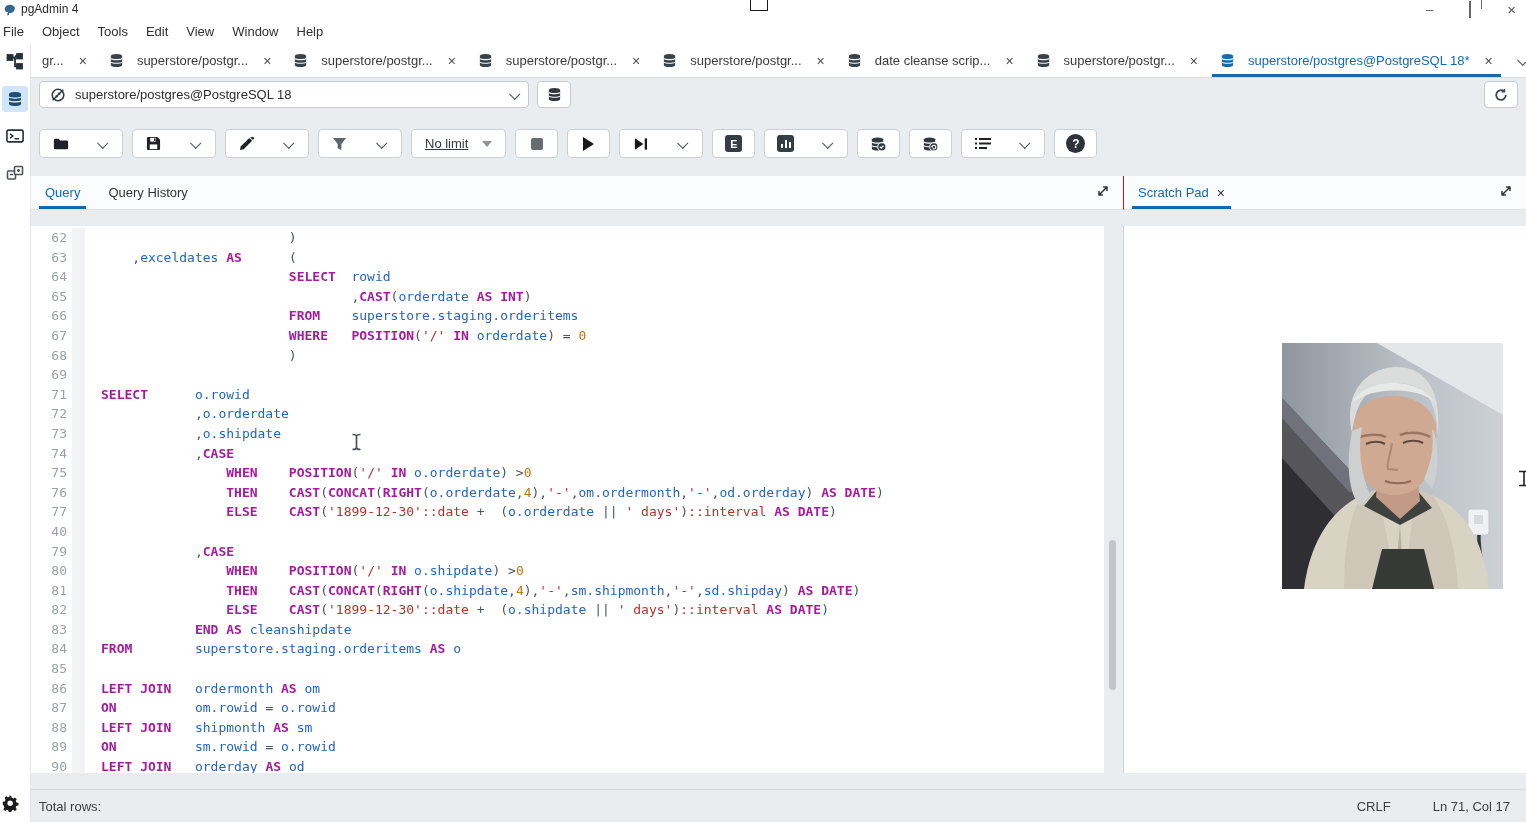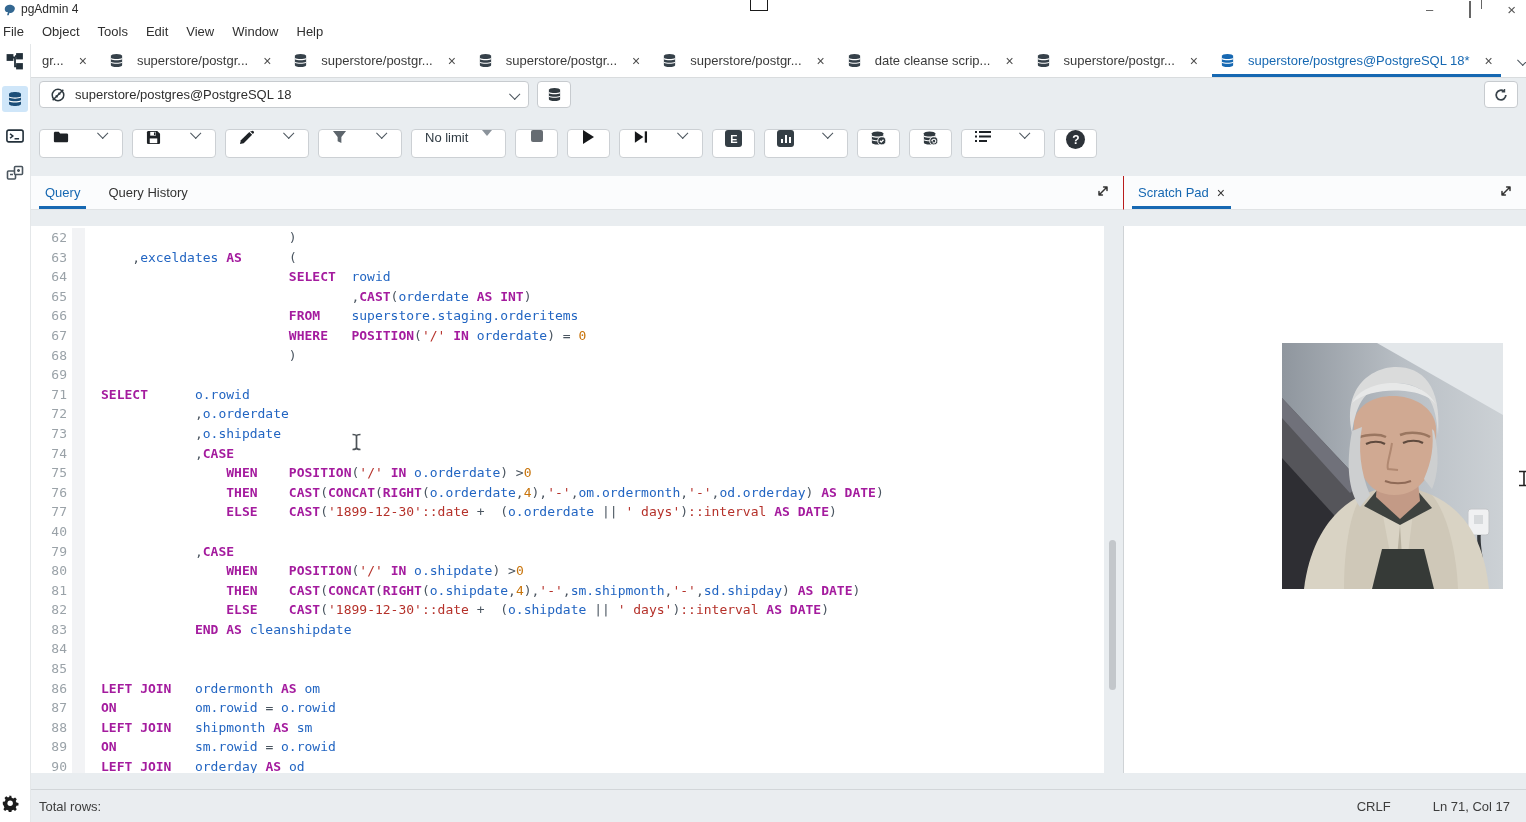--- a/index.html
+++ b/index.html
@@ -50,21 +50,21 @@
 
   .connrow{height:33px;flex:none;display:flex;align-items:center;padding:0 8px;gap:8px;}
   .conn-field{width:468px;height:25px;background:#fff;border:1px solid #c7cbcf;border-radius:4px;
               display:flex;align-items:center;gap:9px;padding:0 10px;font-size:13px;color:#2e2e2e;}
   .conn-field .chev{margin-left:auto;}
   .sq-btn{height:25px;min-width:32px;background:#fff;border:1px solid #c7cbcf;border-radius:4px;display:grid;place-items:center;color:#30393f;}
   .refresh{margin-left:auto;}
 
   .toolbar{height:33px;flex:none;display:flex;align-items:center;padding:0 8px;gap:9px;}
   .grp{display:flex;align-items:stretch;height:27px;background:#fff;border:1px solid #ccd0d4;border-radius:4px;overflow:hidden;}
-  .grp .btn{display:flex;justify-content:center;min-width:27px;padding:0 7px;color:#2f3a42;}
+  .grp .btn{display:flex;align-items:center;justify-content:center;min-width:27px;padding:0 7px;color:#2f3a42;text-decoration:underline;}
   .grp .btn + .btn{border-left:0;}
   .chev{width:7px;height:7px;border-right:1.6px solid #4a545c;border-bottom:1.6px solid #4a545c;transform:rotate(45deg) translateY(-1px);}
   .limit-btn{font-size:13px;color:#8b939b;gap:14px;padding:0 13px !important;}
   .tri-down{width:0;height:0;border-left:5px solid transparent;border-right:5px solid transparent;border-top:6px solid #8b939b;}
   .stop-sq{width:12px;height:12px;background:#666c72;border-radius:2px;}
   .play-tri{width:0;height:0;border-top:7px solid transparent;border-bottom:7px solid transparent;border-left:11px solid #16181a;}
   .dark-badge{width:17px;height:17px;border-radius:3px;background:#343e45;color:#fff;display:grid;place-items:center;
               font-size:11px;font-weight:bold;}
   .bars{display:flex;align-items:flex-end;gap:1.5px;height:9px;}
   .bars i{width:2.5px;background:#fff;display:block;}
@@ -443,21 +443,21 @@
                 <div class="code-row"><span class="ln">74</span><span class="fold"></span><span class="code"><span class="tk-t">            </span><span class="tk-o">,</span><span class="tk-k">CASE</span></span></div>
                 <div class="code-row"><span class="ln">75</span><span class="fold"></span><span class="code"><span class="tk-t">                </span><span class="tk-k">WHEN</span><span class="tk-t">    </span><span class="tk-k">POSITION</span><span class="tk-o">(</span><span class="tk-s">'/'</span><span class="tk-t"> </span><span class="tk-k">IN</span><span class="tk-t"> </span><span class="tk-i">o.orderdate</span><span class="tk-o">)</span><span class="tk-t"> </span><span class="tk-o">&gt;</span><span class="tk-n">0</span></span></div>
                 <div class="code-row"><span class="ln">76</span><span class="fold"></span><span class="code"><span class="tk-t">                </span><span class="tk-k">THEN</span><span class="tk-t">    </span><span class="tk-k">CAST</span><span class="tk-o">(</span><span class="tk-k">CONCAT</span><span class="tk-o">(</span><span class="tk-k">RIGHT</span><span class="tk-o">(</span><span class="tk-i">o.orderdate</span><span class="tk-o">,</span><span class="tk-n">4</span><span class="tk-o">),</span><span class="tk-s">'-'</span><span class="tk-o">,</span><span class="tk-i">om.ordermonth</span><span class="tk-o">,</span><span class="tk-s">'-'</span><span class="tk-o">,</span><span class="tk-i">od.orderday</span><span class="tk-o">)</span><span class="tk-t"> </span><span class="tk-k">AS</span><span class="tk-t"> </span><span class="tk-k">DATE</span><span class="tk-o">)</span></span></div>
                 <div class="code-row"><span class="ln">77</span><span class="fold"></span><span class="code"><span class="tk-t">                </span><span class="tk-k">ELSE</span><span class="tk-t">    </span><span class="tk-k">CAST</span><span class="tk-o">(</span><span class="tk-s">'1899-12-30'</span><span class="tk-s">::date</span><span class="tk-t"> </span><span class="tk-o">+</span><span class="tk-t">  </span><span class="tk-o">(</span><span class="tk-i">o.orderdate</span><span class="tk-t"> </span><span class="tk-o">||</span><span class="tk-t"> </span><span class="tk-s">' days'</span><span class="tk-o">)</span><span class="tk-s">::interval</span><span class="tk-t"> </span><span class="tk-k">AS</span><span class="tk-t"> </span><span class="tk-k">DATE</span><span class="tk-o">)</span></span></div>
                 <div class="code-row"><span class="ln">40</span><span class="fold"></span></div>
                 <div class="code-row"><span class="ln">79</span><span class="fold"></span><span class="code"><span class="tk-t">            </span><span class="tk-o">,</span><span class="tk-k">CASE</span></span></div>
                 <div class="code-row"><span class="ln">80</span><span class="fold"></span><span class="code"><span class="tk-t">                </span><span class="tk-k">WHEN</span><span class="tk-t">    </span><span class="tk-k">POSITION</span><span class="tk-o">(</span><span class="tk-s">'/'</span><span class="tk-t"> </span><span class="tk-k">IN</span><span class="tk-t"> </span><span class="tk-i">o.shipdate</span><span class="tk-o">)</span><span class="tk-t"> </span><span class="tk-o">&gt;</span><span class="tk-n">0</span></span></div>
                 <div class="code-row"><span class="ln">81</span><span class="fold"></span><span class="code"><span class="tk-t">                </span><span class="tk-k">THEN</span><span class="tk-t">    </span><span class="tk-k">CAST</span><span class="tk-o">(</span><span class="tk-k">CONCAT</span><span class="tk-o">(</span><span class="tk-k">RIGHT</span><span class="tk-o">(</span><span class="tk-i">o.shipdate</span><span class="tk-o">,</span><span class="tk-n">4</span><span class="tk-o">),</span><span class="tk-s">'-'</span><span class="tk-o">,</span><span class="tk-i">sm.shipmonth</span><span class="tk-o">,</span><span class="tk-s">'-'</span><span class="tk-o">,</span><span class="tk-i">sd.shipday</span><span class="tk-o">)</span><span class="tk-t"> </span><span class="tk-k">AS</span><span class="tk-t"> </span><span class="tk-k">DATE</span><span class="tk-o">)</span></span></div>
                 <div class="code-row"><span class="ln">82</span><span class="fold"></span><span class="code"><span class="tk-t">                </span><span class="tk-k">ELSE</span><span class="tk-t">    </span><span class="tk-k">CAST</span><span class="tk-o">(</span><span class="tk-s">'1899-12-30'</span><span class="tk-s">::date</span><span class="tk-t"> </span><span class="tk-o">+</span><span class="tk-t">  </span><span class="tk-o">(</span><span class="tk-i">o.shipdate</span><span class="tk-t"> </span><span class="tk-o">||</span><span class="tk-t"> </span><span class="tk-s">' days'</span><span class="tk-o">)</span><span class="tk-s">::interval</span><span class="tk-t"> </span><span class="tk-k">AS</span><span class="tk-t"> </span><span class="tk-k">DATE</span><span class="tk-o">)</span></span></div>
                 <div class="code-row"><span class="ln">83</span><span class="fold"></span><span class="code"><span class="tk-t">            </span><span class="tk-k">END</span><span class="tk-t"> </span><span class="tk-k">AS</span><span class="tk-t"> </span><span class="tk-i">cleanshipdate</span></span></div>
-                <div class="code-row"><span class="ln">84</span><span class="fold"></span></div>
+                <div class="code-row"><span class="ln">84</span><span class="fold"></span><span class="code"><span class="tk-k">FROM</span><span class="tk-t">        </span><span class="tk-i">superstore.staging.orderitems</span><span class="tk-t"> </span><span class="tk-k">AS</span><span class="tk-t"> </span><span class="tk-i">o</span></span></div>
                 <div class="code-row"><span class="ln">85</span><span class="fold"></span><span class="code"></span></div>
                 <div class="code-row"><span class="ln">86</span><span class="fold"></span><span class="code"><span class="tk-k">LEFT JOIN</span><span class="tk-t">   </span><span class="tk-i">ordermonth</span><span class="tk-t"> </span><span class="tk-k">AS</span><span class="tk-t"> </span><span class="tk-i">om</span></span></div>
                 <div class="code-row"><span class="ln">87</span><span class="fold"></span><span class="code"><span class="tk-k">ON</span><span class="tk-t">          </span><span class="tk-i">om.rowid</span><span class="tk-t"> </span><span class="tk-o">=</span><span class="tk-t"> </span><span class="tk-i">o.rowid</span></span></div>
                 <div class="code-row"><span class="ln">88</span><span class="fold"></span><span class="code"><span class="tk-k">LEFT JOIN</span><span class="tk-t">   </span><span class="tk-i">shipmonth</span><span class="tk-t"> </span><span class="tk-k">AS</span><span class="tk-t"> </span><span class="tk-i">sm</span></span></div>
                 <div class="code-row"><span class="ln">89</span><span class="fold"></span><span class="code"><span class="tk-k">ON</span><span class="tk-t">          </span><span class="tk-i">sm.rowid</span><span class="tk-t"> </span><span class="tk-o">=</span><span class="tk-t"> </span><span class="tk-i">o.rowid</span></span></div>
                 <div class="code-row"><span class="ln">90</span><span class="fold"></span><span class="code"><span class="tk-k">LEFT JOIN</span><span class="tk-t">   </span><span class="tk-i">orderday</span><span class="tk-t"> </span><span class="tk-k">AS</span><span class="tk-t"> </span><span class="tk-i">od</span></span></div>
                 <div class="code-row"><span class="ln">91</span><span class="fold"></span><span class="code"><span class="tk-k">ON</span><span class="tk-t">          </span><span class="tk-i">od.rowid</span><span class="tk-t"> </span><span class="tk-o">=</span><span class="tk-t"> </span><span class="tk-i">o.rowid</span></span></div>
                 <div class="code-row"><span class="ln">92</span><span class="fold"></span><span class="code"><span class="tk-k">LEFT JOIN</span><span class="tk-t">   </span><span class="tk-i">shipday</span><span class="tk-t"> </span><span class="tk-k">AS</span><span class="tk-t"> </span><span class="tk-i">sd</span></span></div>
               </div>
           </div>

